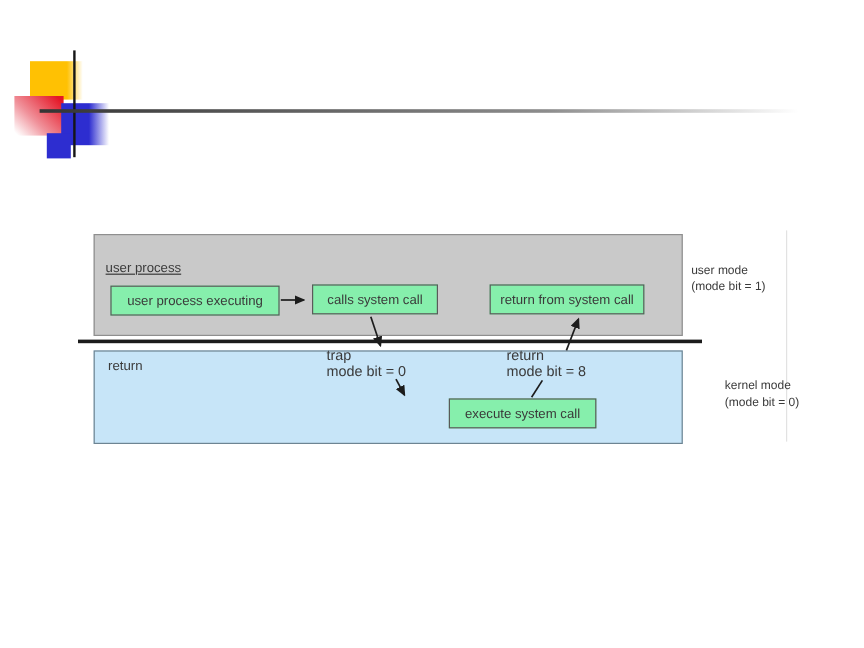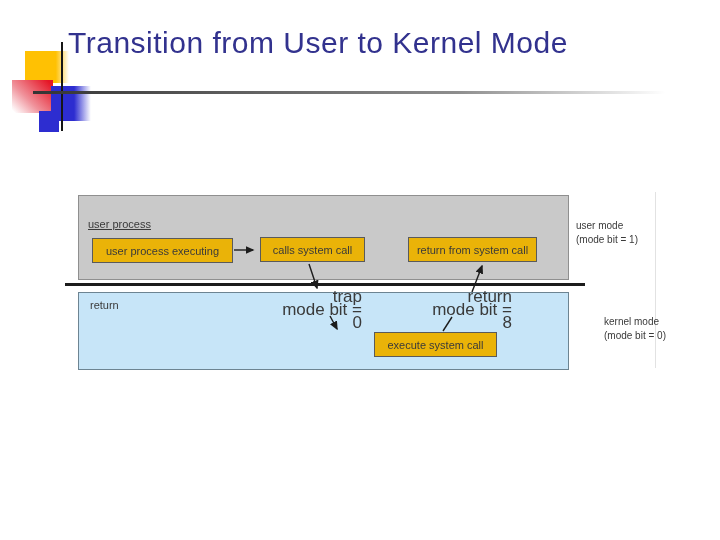--- a/index.html
+++ b/index.html
@@ -86,39 +86,39 @@
     color: #3a3a3a;
     white-space: nowrap;
   }
   .lbl-user-process { left: 88px; top: 218px; text-decoration: underline; }
   .lbl-kernel { left: 90px; top: 299px; }
 
   .wbox {
     position: absolute;
     box-sizing: border-box;
     height: 25px;
-    background: #eab308;
+    background: #86efac;
     border: 1px solid #5a5a5a;
     display: flex;
     align-items: center;
     justify-content: center;
     font-size: 11px;
     color: #3a3a3a;
     white-space: nowrap;
   }
   .wbox-upe { left: 92px;  top: 238px; width: 141px; }
   .wbox-csc { left: 260px; top: 237px; width: 105px; }
   .wbox-rfsc{ left: 408px; top: 237px; width: 129px; }
   .wbox-esc { left: 330px; top: 332px; width: 123px; margin-left: 44px; }
 
   .midlabel {
     position: absolute;
     width: 90px;
-    text-align: right;
-    font-size: 17px;
+    text-align: left;
+    font-size: 12px;
     line-height: 13px;
     color: #3a3a3a;
   }
   .midlabel-trap   { left: 272px; top: 290px; }
   .midlabel-return { left: 422px; top: 290px; }
 
   .sidelabel {
     position: absolute;
     font-size: 10px;
     line-height: 14px;
@@ -135,21 +135,20 @@
 
 <div class="slide">
 
   <div class="deco sq-yellow"></div>
   <div class="deco sq-red"></div>
   <div class="deco sq-blue-main"></div>
   <div class="deco sq-blue-small"></div>
   <div class="deco v-line"></div>
   <div class="deco h-line"></div>
 
-  <h1 class="title">Transition from User to Kernel Mode</h1>
 
   <div class="figure">
 
     <div class="band band-user"></div>
     <div class="band band-kernel"></div>
     <div class="separator"></div>
     <div class="fig-edge"></div>
 
     <div class="fig-label lbl-user-process">user process</div>
     <div class="fig-label lbl-kernel">return</div>

